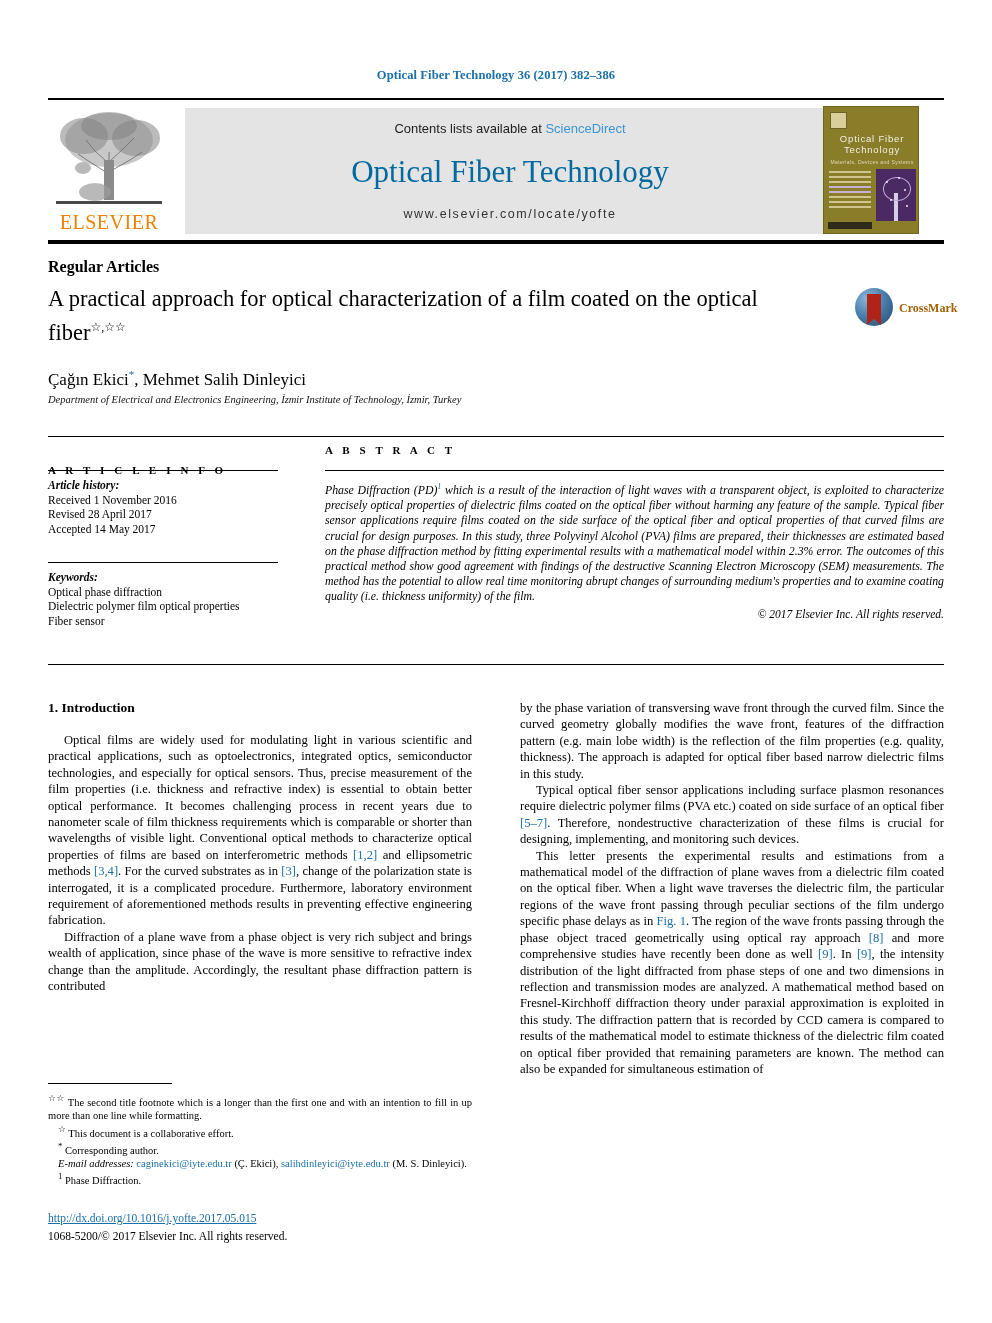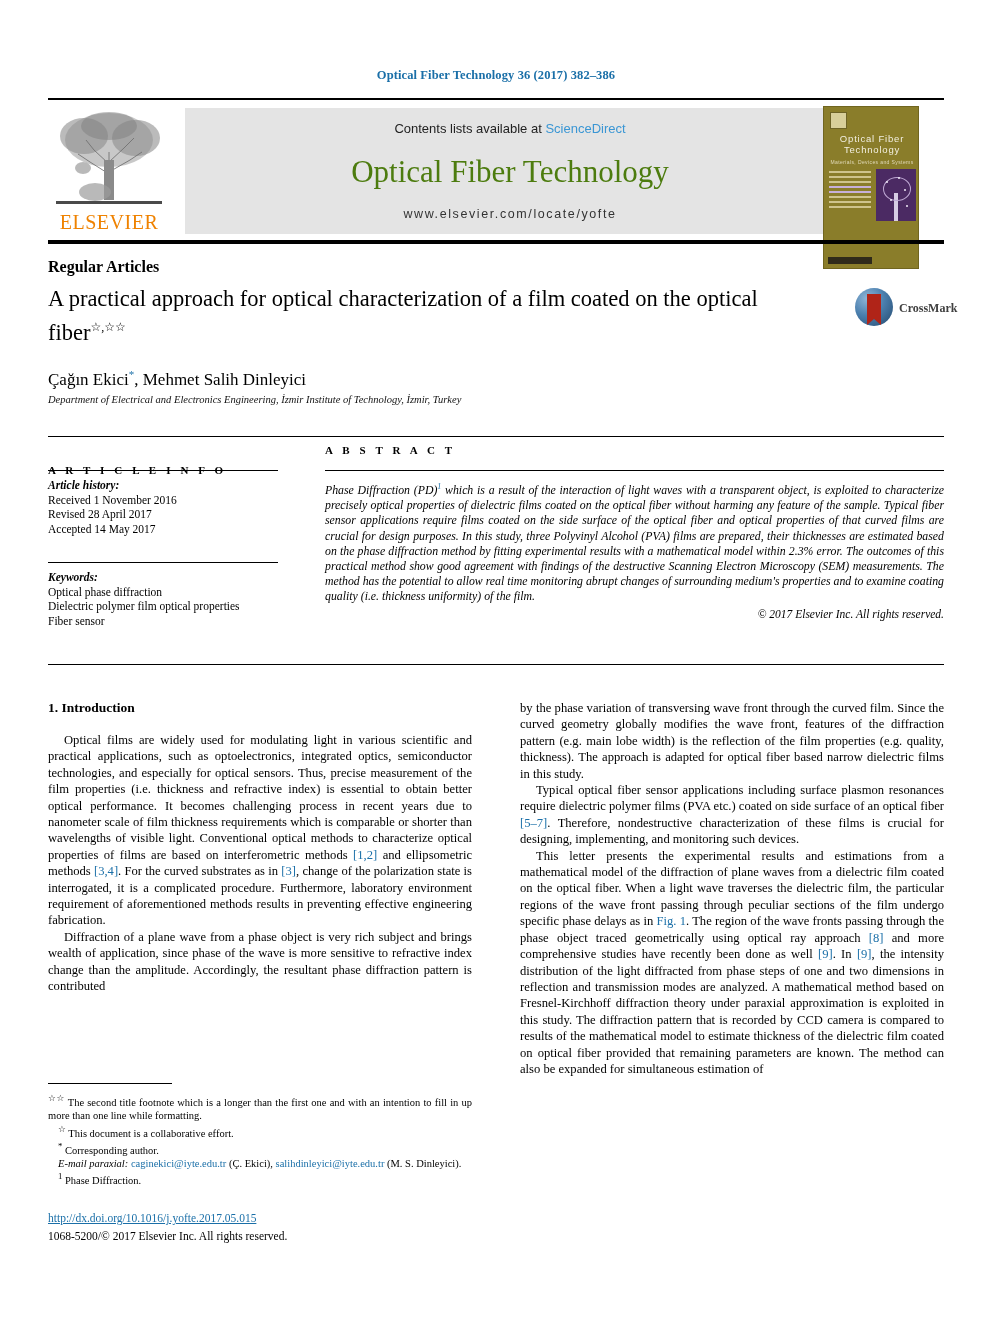--- a/index.html
+++ b/index.html
@@ -96,39 +96,39 @@
     color: #3a96d4;
   }
   .journal-name {
     position: absolute;
     top: 46px;
     left: 0;
     width: 650px;
     text-align: center;
     font-family: "Liberation Serif", serif;
     font-size: 31px;
-    color: #4d7c0f;
+    color: #0369a1;
   }
   .journal-url {
     position: absolute;
     bottom: 13px;
     left: 0;
     width: 650px;
     text-align: center;
     font-family: "Liberation Sans", sans-serif;
     font-size: 12.5px;
     letter-spacing: 1.6px;
     color: #333;
   }
   .cover-thumb {
     position: absolute;
     top: 8px;
     left: 775px;
     width: 96px;
-    height: 163px;
+    height: 128px;
     background: #8a7d2a;
     border: 1px solid #70651f;
     box-sizing: border-box;
     overflow: hidden;
   }
   .cover-badge {
     position: absolute;
     top: 5px;
     left: 6px;
     width: 17px;
@@ -280,21 +280,21 @@
     border-right: 7px solid #b02418;
     border-bottom: 6px solid transparent;
   }
   .crossmark-text {
     position: absolute;
     top: 13px;
     left: 44px;
     font-family: "Liberation Serif", serif;
     font-weight: bold;
     font-size: 12px;
-    color: #404040;
+    color: #a16207;
   }
   .authors {
     position: absolute;
     top: 368px;
     left: 48px;
     font-family: "Liberation Serif", serif;
     font-size: 17px;
   }
   .authors sup {
     color: #1a6fa8;
@@ -612,21 +612,21 @@
     <p class="para" style="text-indent:0">by the phase variation of transversing wave front through the curved film. Since the curved geometry globally modifies the wave front, features of the diffraction pattern (e.g. main lobe width) is the reflection of the film properties (e.g. quality, thickness). The approach is adapted for optical fiber based narrow dielectric films in this study.</p>
     <p class="para"><span>Typical optical fiber sensor applications including surface plasmon resonances require dielectric polymer films (PVA etc.) coated on side surface of an optical fiber </span><span class="ref">[5–7]</span><span>. Therefore, nondestructive characterization of these films is crucial for designing, implementing, and monitoring such devices.</span></p>
     <p class="para"><span>This letter presents the experimental results and estimations from a mathematical model of the diffraction of plane waves from a dielectric film coated on the optical fiber. When a light wave traverses the dielectric film, the particular regions of the wave front passing through peculiar sections of the film undergo specific phase delays as in </span><span class="ref">Fig. 1</span><span>. The region of the wave fronts passing through the phase object traced geometrically using optical ray approach </span><span class="ref">[8]</span><span> and more comprehensive studies have recently been done as well </span><span class="ref">[9]</span><span>. In </span><span class="ref">[9]</span><span>, the intensity distribution of the light diffracted from phase steps of one and two dimensions in reflection and transmission modes are analyzed. A mathematical method based on Fresnel-Kirchhoff diffraction theory under paraxial approximation is exploited in this study. The diffraction pattern that is recorded by CCD camera is compared to results of the mathematical model to estimate thickness of the dielectric film coated on optical fiber provided that remaining parameters are known. The method can also be expanded for simultaneous estimation of</span></p>
   </div>
 
   <div class="footnotes">
     <div class="fn-rule"></div>
     <p class="fn"><sup>☆☆</sup><span> The second title footnote which is a longer than the first one and with an intention to fill in up more than one line while formatting.</span></p>
     <p class="fn indent"><sup>☆</sup><span> This document is a collaborative effort.</span></p>
     <p class="fn indent"><sup>*</sup><span> Corresponding author.</span></p>
-    <p class="fn indent"><span class="em">E-mail paraxial:</span> <span class="link">caginekici@iyte.edu.tr</span><span> (Ç. Ekici), </span><span class="link">salihdinleyici@iyte.edu.tr</span><span> (M. S. Dinleyici).</span></p>
+    <p class="fn indent"><span class="em">E-mail addresses:</span> <span class="link">caginekici@iyte.edu.tr</span><span> (Ç. Ekici), </span><span class="link">salihdinleyici@iyte.edu.tr</span><span> (M. S. Dinleyici).</span></p>
     <p class="fn indent"><sup>1</sup><span> Phase Diffraction.</span></p>
   </div>
 
   <div class="footer">
     <span class="doi">http://dx.doi.org/10.1016/j.yofte.2017.05.015</span>
     <span class="issn">1068-5200/© 2017 Elsevier Inc. All rights reserved.</span>
   </div>
 
 </div>
 

